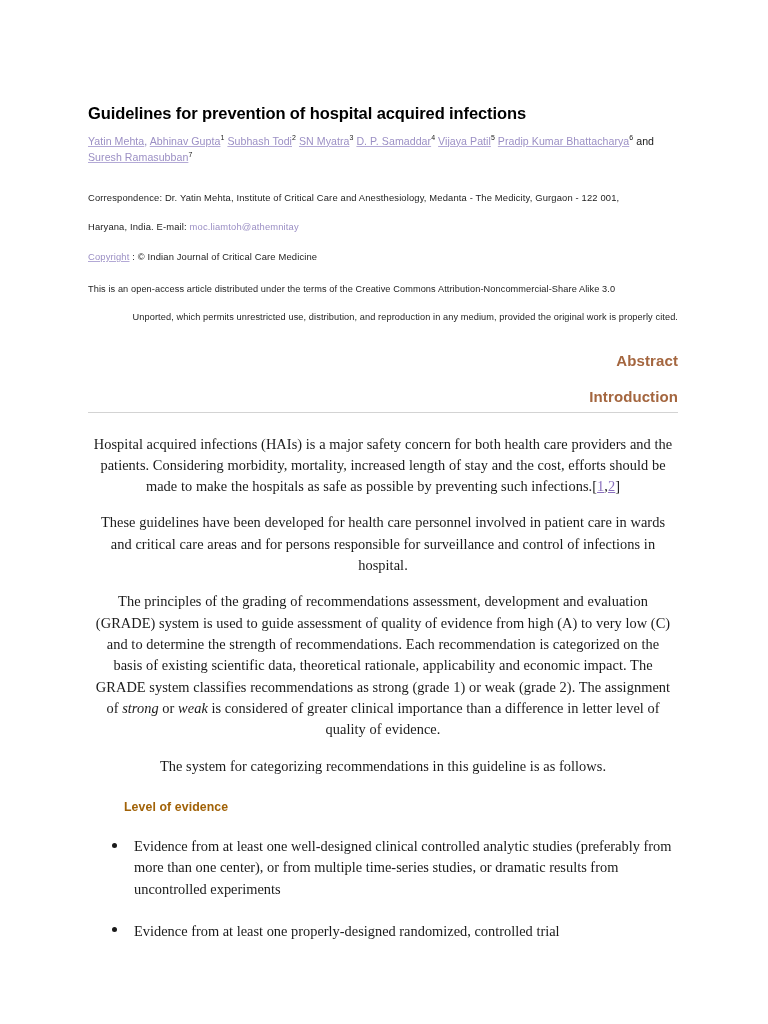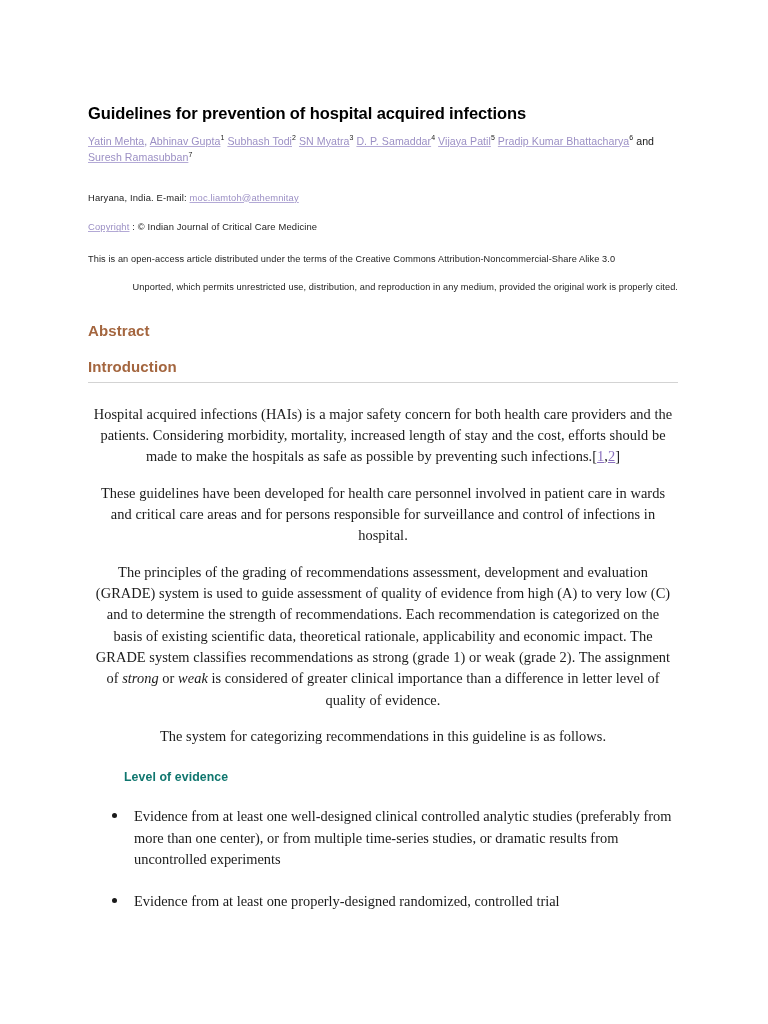--- a/index.html
+++ b/index.html
@@ -78,21 +78,20 @@
   .meta-line {
     font-family: "Liberation Sans", sans-serif;
     font-size: 9.4px;
     line-height: 1.35;
     color: #1c1c1c;
     margin: 0 0 17px 0;
     letter-spacing: 0.15px;
   }
   .mail-link {
     color: #9b8fc4;
-    text-decoration: underline;
     text-decoration-color: #b3a9d6;
   }
   .copy-link {
     color: #9b8fc4;
     text-decoration: underline;
     text-decoration-color: #b3a9d6;
   }
   .copyright-line { margin-top: 0; margin-bottom: 19px; }
   .license-line {
     font-family: "Liberation Sans", sans-serif;
@@ -105,37 +104,38 @@
   .license-line:last-child { margin-bottom: 16px; text-align: right; }
 
   
   .h-section {
     font-family: "Liberation Sans", sans-serif;
     font-size: 15px;
     font-weight: bold;
     color: #a4663f;
     margin: 0;
     letter-spacing: 0.1px;
+    text-align: right;
   }
   #abstract-heading { margin-top: 28px; }
   #introduction-heading { margin-top: 19px; }
 
   .rule {
     height: 1px;
     background: #d3d3d3;
     border: none;
     margin: 7px 0 0 0;
     width: 590px;
   }
 
   .h-sub {
     font-family: "Liberation Sans", sans-serif;
     font-size: 12.3px;
     font-weight: bold;
-    color: #0f766e;
+    color: #a16207;
     margin: 23px 0 0 0;
     letter-spacing: 0.1px;
     padding-left: 36px;
   }
 
   
   .body-p {
     font-family: Liberation Serif, serif;
     font-size: 14.4px;
     line-height: 1.48;
@@ -190,20 +190,21 @@
   <div class="content">
 
     <h1 class="doc-title">Guidelines for prevention of hospital acquired infections</h1>
 
     <div class="authors">
       <span class="author-link"><span>Yatin Mehta</span></span><span>, </span><span class="author-link"><span>Abhinav Gupta</span></span><sup class="aff">1</sup><span> </span><span class="author-link"><span>Subhash Todi</span></span><sup class="aff">2</sup><span> </span><span class="author-link"><span>SN Myatra</span></span><sup class="aff">3</sup><span> </span><span class="author-link"><span>D. P. Samaddar</span></span><sup class="aff">4</sup><span> </span><span class="author-link"><span>Vijaya Patil</span></span><sup class="aff">5</sup><span> </span><span class="author-link"><span>Pradip Kumar Bhattacharya</span></span><sup class="aff">6</sup><span class="plain"> </span><span class="plain">and</span><span class="plain"> </span><span class="author-link"><span>Suresh Ramasubban</span></span><sup class="aff">7</sup>
     </div>
 
     <div class="meta-block">
 
+      <p class="meta-line">Correspondence: Dr. Yatin Mehta, Institute of Critical Care and Anesthesiology, Medanta - The Medicity, Gurgaon - 122 001,</p>
 
       <p class="meta-line"><span>Haryana, India. E-mail: </span><span class="mail-link">moc.liamtoh@athemnitay</span></p>
 
       <p class="meta-line copyright-line"><span class="copy-link">Copyright</span><span> : © Indian Journal of Critical Care Medicine</span></p>
 
       <p class="license-line">This is an open-access article distributed under the terms of the Creative Commons Attribution-Noncommercial-Share Alike 3.0</p>
       <p class="license-line">Unported, which permits unrestricted use, distribution, and reproduction in any medium, provided the original work is properly cited.</p>
 
     </div>
 

